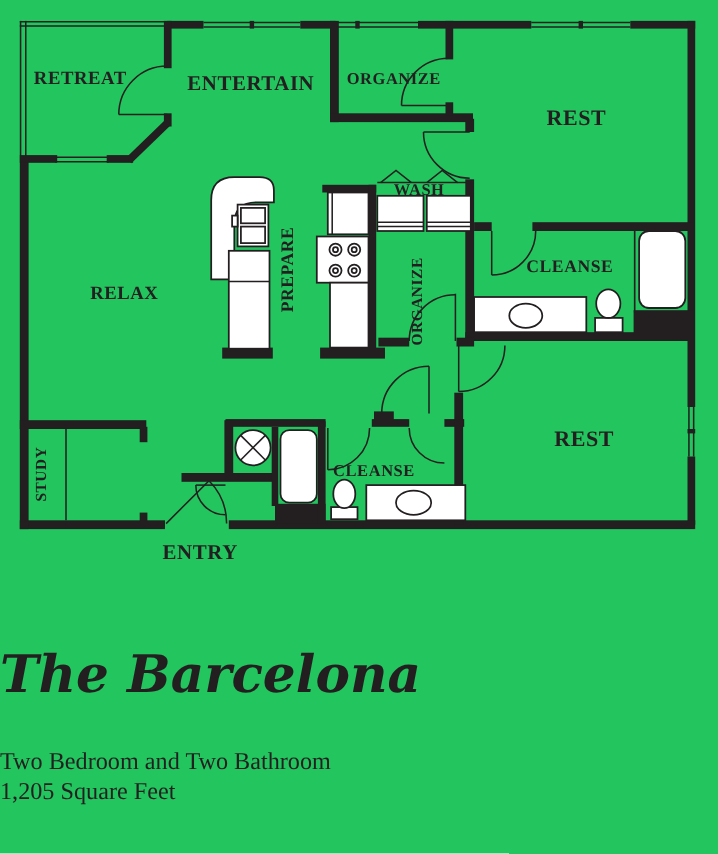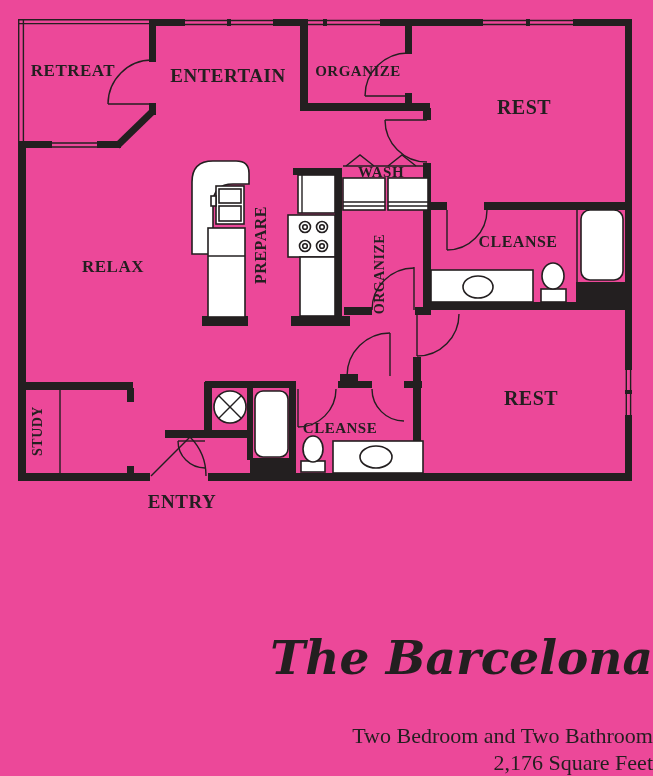--- a/index.html
+++ b/index.html
@@ -1,25 +1,25 @@
 <!DOCTYPE html>
 <html><head>
 <meta charset="utf-8">
 <style>
   html,body{margin:0;padding:0;background:#ffffff;}
-  #screen{position:relative;width:653px;height:776px;background:#ec4899;overflow:hidden;
+  #screen{position:relative;width:653px;height:776px;background:#22c55e;overflow:hidden;
           font-family:"Liberation Serif", serif;}
   #plan-svg{position:absolute;left:0;top:0;}
   .wall{fill:#231f20;}
   .thin{stroke:#231f20;stroke-width:1.5;fill:none;}
   .fix{stroke:#231f20;stroke-width:1.6;fill:#ffffff;}
   .door{stroke:#231f20;stroke-width:1.4;fill:none;}
   .lbl{fill:#231f20;font-family:"Liberation Serif",serif;font-weight:bold;
        letter-spacing:0.5px;text-anchor:middle;}
-  #title-block{position:absolute;left:0;top:632px;width:653px;text-align:right;}
+  #title-block{position:absolute;left:0;top:588px;width:653px;text-align:left;}
   #plan-title{font-family:"DejaVu Serif","Liberation Serif",serif;
               font-size:47px;font-weight:bold;font-style:italic;color:#231f20;line-height:1.1;}
   .subtitle{font-family:"Liberation Serif",serif;font-size:22px;color:#231f20;line-height:1.25;}
   #subtitle-wrap{margin-top:38px;}
 </style>
 </head>
 <body>
 
 <div id="screen">
 <svg id="plan-svg" width="653" height="580" viewBox="0 0 653 580">
@@ -235,16 +235,16 @@
     <text class="lbl" x="531" y="405" font-size="20">REST</text>
     <text class="lbl" x="340" y="433" font-size="15">CLEANSE</text>
     <text class="lbl" x="182" y="508" font-size="19">ENTRY</text>
   </g>
 </svg>
 
 <div id="title-block">
   <div id="plan-title">The Barcelona</div>
   <div id="subtitle-wrap">
     <div class="subtitle">Two Bedroom and Two Bathroom</div>
-    <div class="subtitle">2,176 Square Feet</div>
+    <div class="subtitle">1,205 Square Feet</div>
   </div>
 </div>
 </div>
 
 </body></html>

